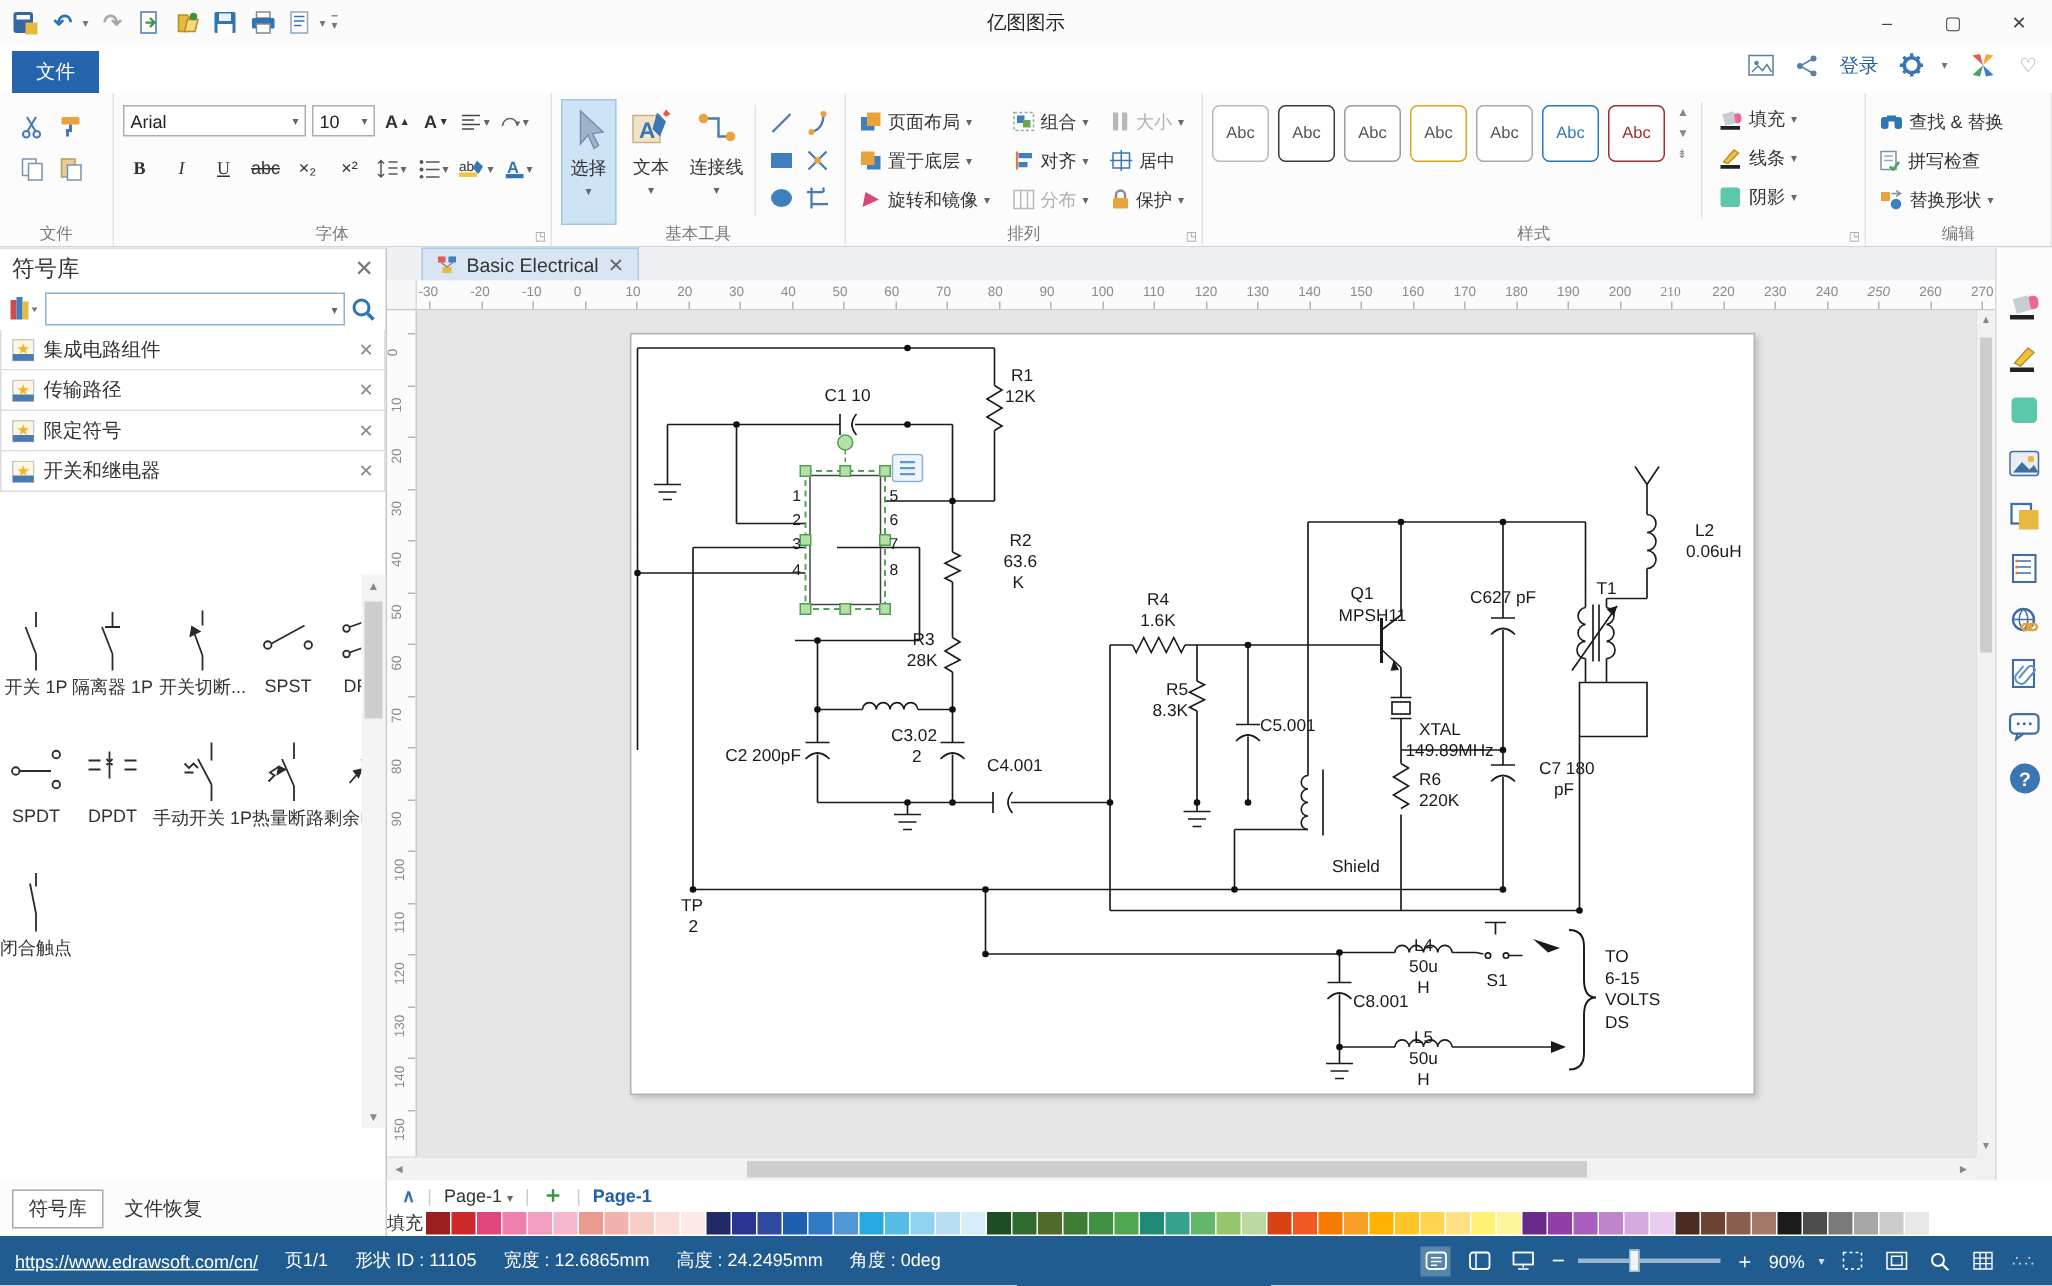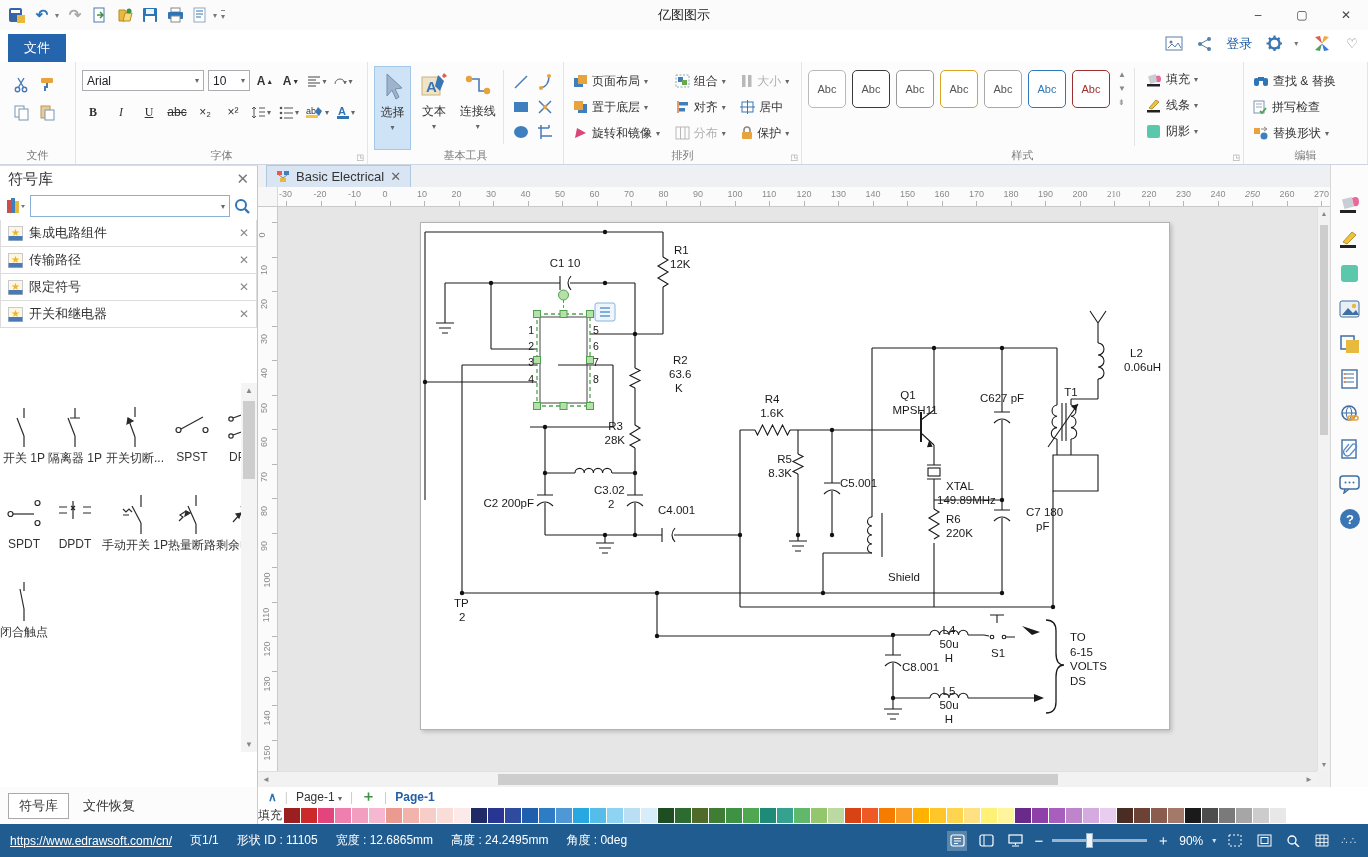--- a/index.html
+++ b/index.html
@@ -50,21 +50,21 @@
 #symgrid {display:grid; grid-template-columns:repeat(5,1fr); }
 .symcell {height:87px; display:flex; flex-direction:column; align-items:center; justify-content:flex-end; padding-bottom:2px;}
 .symcell .lab {font-size:12px; color:#333; height:18px; white-space:nowrap;}
 #panel-scroll {position:absolute; right:0; top:217px; width:16px; bottom:35px; background:#f4f4f4;}
 #panel-scroll .arr {height:15px; display:flex; align-items:center; justify-content:center; font-size:8px; color:#888;}
 #panel-scroll .thumb {position:absolute; left:2px; right:2px; top:18px; height:78px; background:#cdcdcd;}
 #panel-scroll .arr.down {position:absolute; bottom:0; left:0; right:0;}
 
 
 #canvas-area {position:absolute; left:258px; top:165px; width:1072px; height:622px; background:#f1f1f1;}
-#doc-tabbar {height:22px; background:#eef0f3; display:flex; align-items:flex-end;}
+#doc-tabbar {height:22px; background:#eef0f3; display:flex; align-items:flex-end;padding-left:15px;}
 #doc-tab {margin-left:8px; height:22px; background:#d9e5f2; border:1px solid #aec8e0; border-bottom:none; display:flex; align-items:center; gap:6px; padding:0 9px; font-size:13px; color:#333;}
 #ruler-row {height:20px; display:flex;}
 #ruler-corner {width:20px; height:20px; background:#f7f7f7; border-right:1px solid #d8d8d8; border-bottom:1px solid #c9c9c9;}
 #h-ruler {position:relative; flex:1; background:#fbfbfb; border-bottom:1px solid #c9c9c9; overflow:hidden;}
 .hr-lab {position:absolute; top:2px; font-size:9px; color:#8a8a8a;}
 .hr-tick {position:absolute; bottom:0; width:1px; height:5px; background:#b5b5b5;}
 #canvas-body {position:absolute; top:42px; left:0; right:0; bottom:16px;}
 #v-ruler {position:absolute; left:0; top:0; bottom:0; width:20px; background:#fbfbfb; border-right:1px solid #c9c9c9; overflow:hidden;}
 .vr-lab {position:absolute; left:1px; font-size:9px; color:#8a8a8a; transform:rotate(-90deg); transform-origin:center;}
 .vr-tick {position:absolute; right:0; height:1px; width:5px; background:#b5b5b5;}

